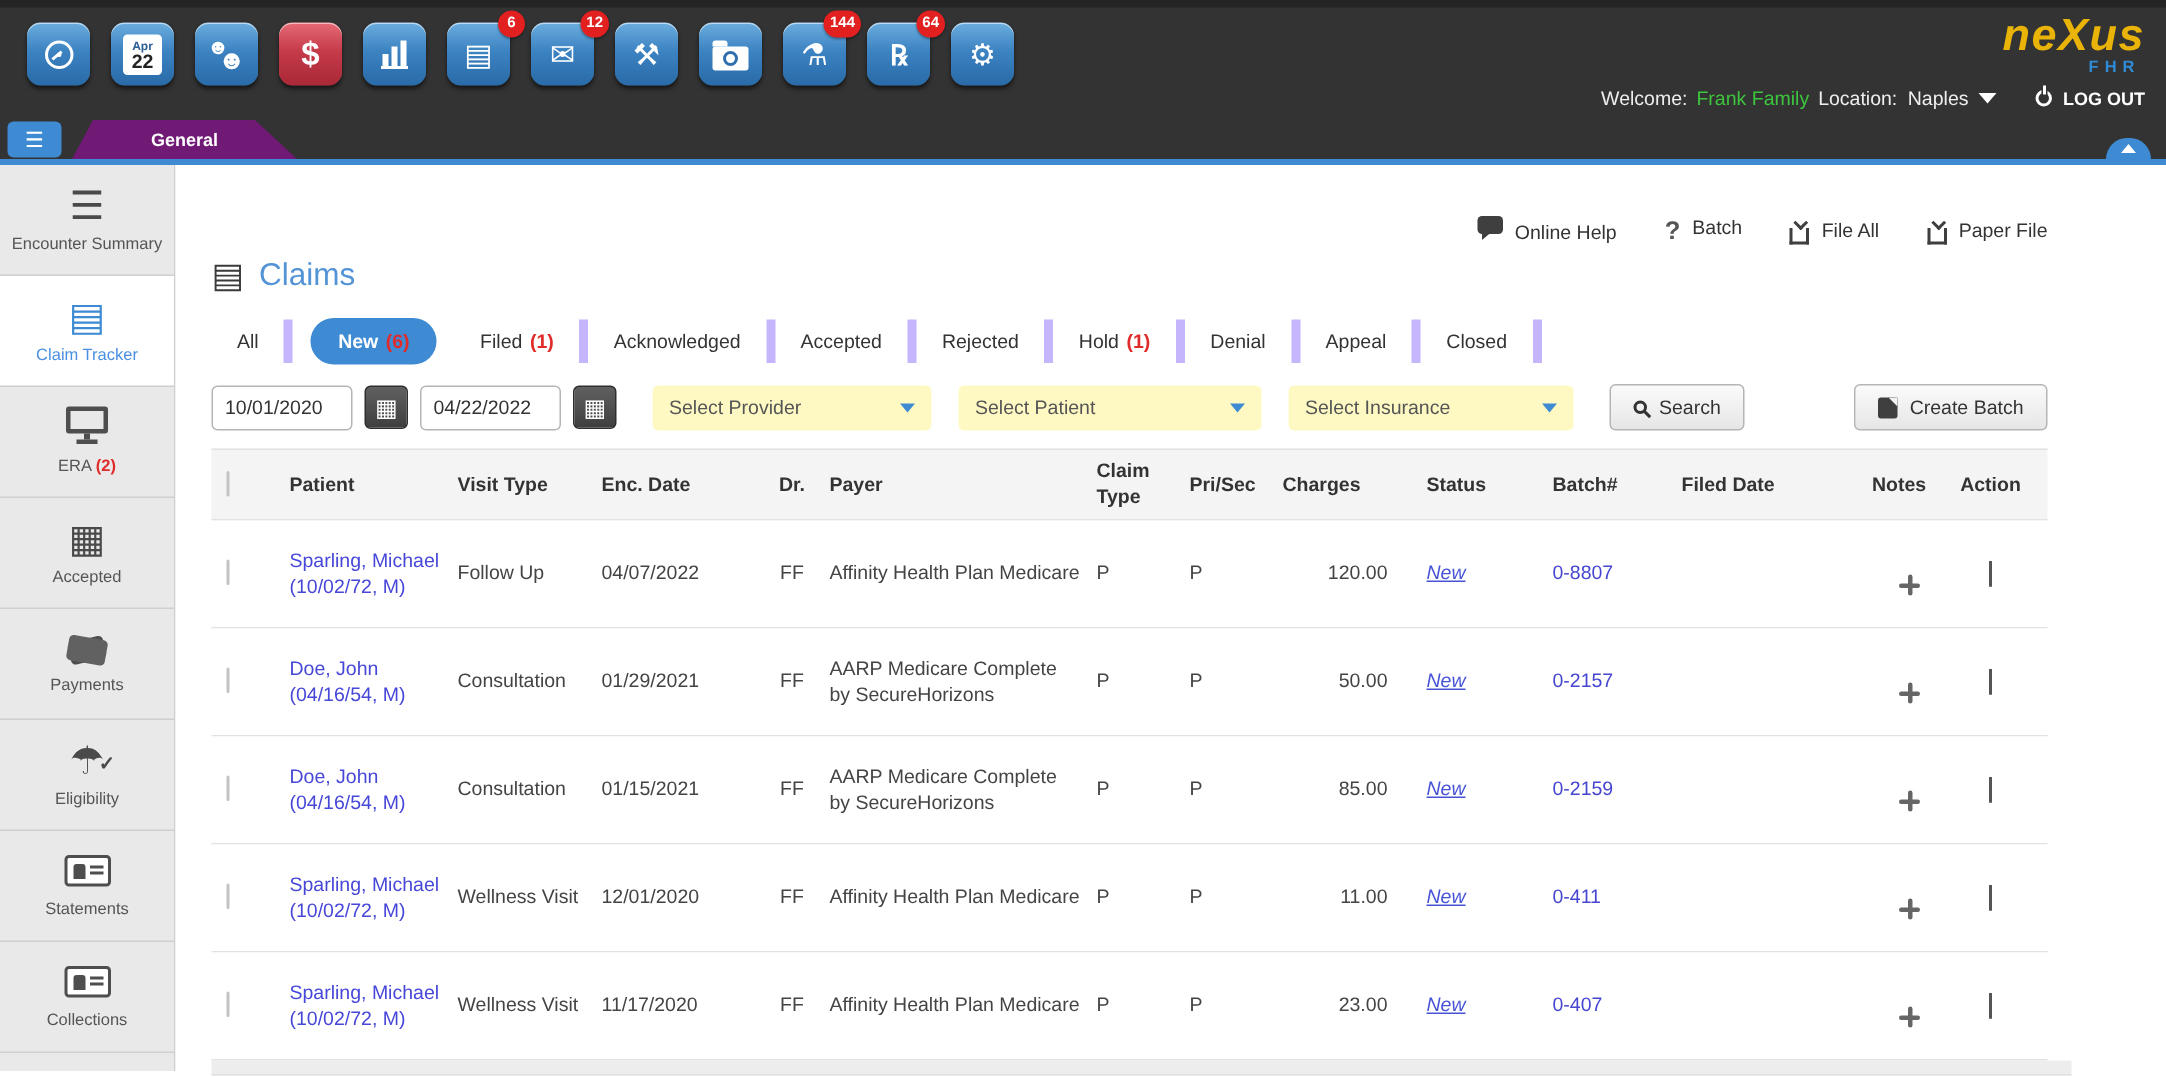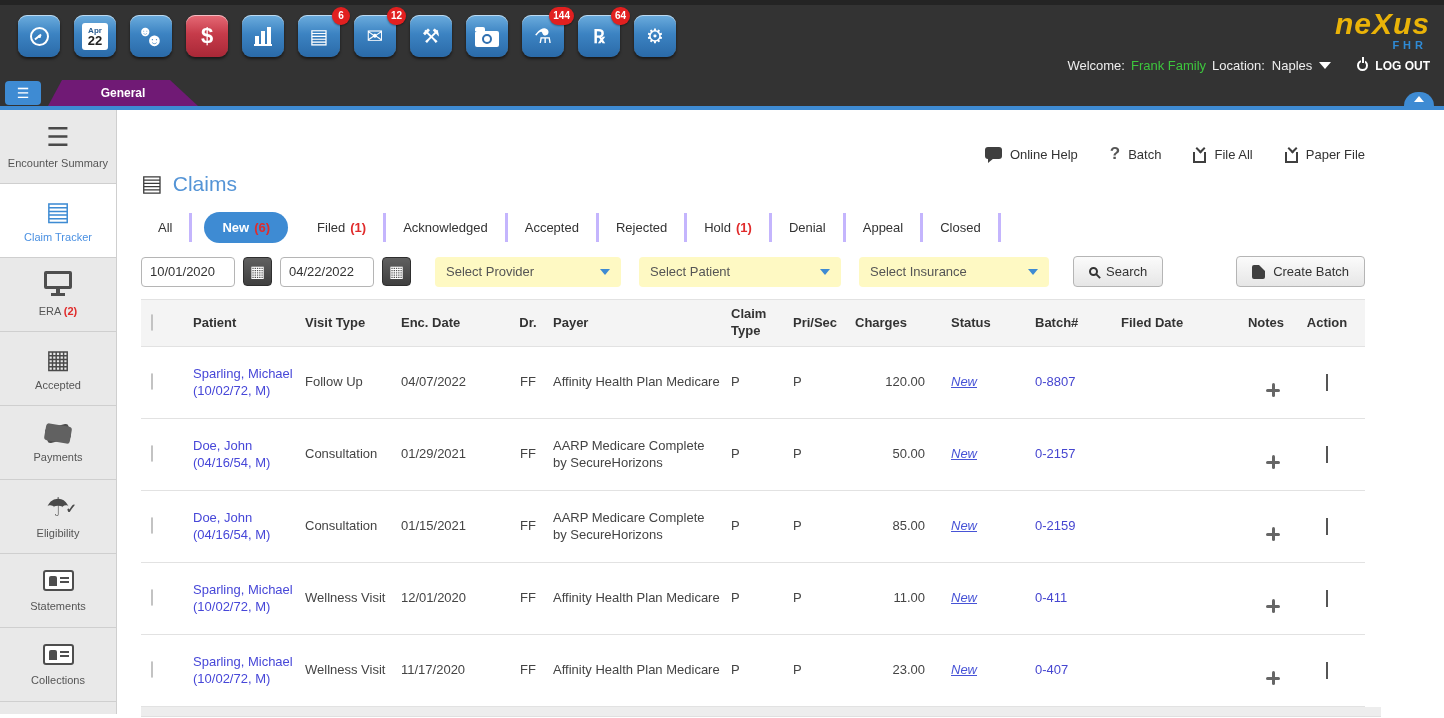--- a/index.html
+++ b/index.html
@@ -82,32 +82,32 @@
   .i-idcard { width:31px; height:21px; border:2px solid #4e4e4e; border-radius:3px; position:relative; background:#fff; margin:3px 0; }
   .i-idcard::before { content:''; position:absolute; left:4px; top:4px; width:8px; height:10px; background:#4e4e4e; border-radius:2px 2px 0 0; }
   .i-idcard::after { content:''; position:absolute; right:3px; top:5px; width:9px; height:2px; background:#4e4e4e; box-shadow:0 4px 0 #4e4e4e; }
   .elig-wrap { position:relative; }
   .elig-check { position:absolute; right:-7px; bottom:-2px; font-size:13px; font-weight:bold; color:#4a4a4a; }
 
   .content { flex:1; padding-left:24px; position:relative; background:#fff; }
   .inner { width:1224px; }
 
   .help-row { display:flex; justify-content:flex-end; gap:32px; margin-top:34px; font-size:13px; color:#333; align-items:center; }
-  .help-link { display:flex; align-items:center; gap:8px; cursor:pointer; }
+  .help-link { display:flex; align-items:flex-start; gap:8px; cursor:pointer; }
   .i-bubble { width:17px; height:12px; background:#3f3f3f; border-radius:3px; position:relative; margin-top:-3px; }
   .i-bubble::after { content:''; position:absolute; left:3px; bottom:-4px; border-right:6px solid transparent; border-top:5px solid #3f3f3f; }
   .i-q { font-size:17px; font-weight:bold; color:#555; }
   .i-file { width:13px; height:11px; border:2px solid #3f3f3f; border-top:none; position:relative; margin-top:6px; }
   .i-file::before { content:''; position:absolute; top:-7px; left:2px; width:5px; height:5px; border:2px solid #3f3f3f; border-top:none; border-left:none; transform:rotate(45deg); }
 
   .claims-title { display:flex; align-items:center; gap:10px; margin-top:6px; font-size:21px; color:#5494d6; }
   .claims-title .t-icon { font-size:23px; color:#3a3a3a; }
 
   .status-tabs { display:flex; align-items:center; margin-top:15px; font-size:13px; color:#333; }
-  .stab { padding:7px 17px; border-right:3px solid #c4b5fd; display:flex; gap:5px; align-items:center; cursor:pointer; white-space:nowrap; }
+  .stab { padding:7px 17px; border-right:6px solid #c4b5fd; display:flex; gap:5px; align-items:center; cursor:pointer; white-space:nowrap; }
   .stab .cnt { color:#e02b2b; font-weight:bold; }
   .cnt:empty { display:none; }
   .stab.active { background:#3e8bd3; color:#fff; border-radius:16px; border-right:none; margin:0 12px; padding:8px 18px; font-weight:bold; }
 
   .filter-row { display:flex; align-items:center; gap:8px; margin-top:13px; }
   .date-input { width:94px; height:30px; border:1px solid #b5b5b5; border-radius:4px; font-size:13px; color:#333; padding:0 8px; font-family:inherit; outline:none; }
   .cal-btn { width:29px; height:29px; background:linear-gradient(180deg,#606060,#3f3f3f); border-radius:4px; color:#fff; display:flex; align-items:center; justify-content:center; font-size:16px; cursor:pointer; border:1px solid #2e2e2e; }
   .select { height:30px; background:#fef9c3; border-radius:4px; display:flex; align-items:center; justify-content:space-between; padding:0 11px; font-size:13px; color:#555; cursor:pointer; }
   .sel-provider { width:186px; margin-left:16px; }
   .sel-patient  { width:202px; margin-left:10px; }

